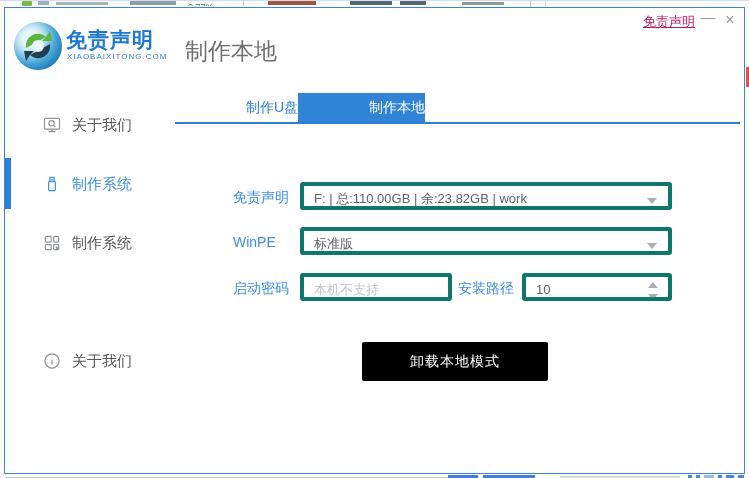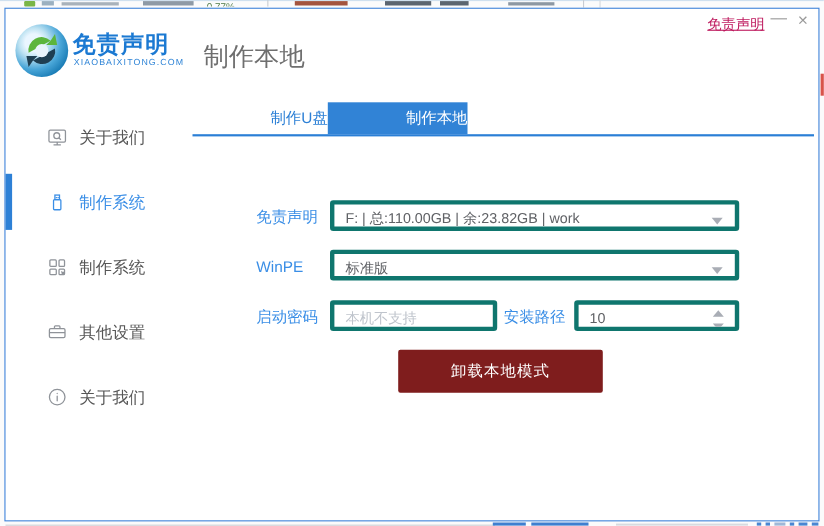--- a/index.html
+++ b/index.html
@@ -96,22 +96,22 @@
     position:absolute; top:1px; left:1px; width:0; height:0;
     border-left:5px solid transparent; border-right:5px solid transparent;
     border-bottom:6px solid #a9adb5;
   }
   .spin .down {
     position:absolute; bottom:1px; left:1px; width:0; height:0;
     border-left:5px solid transparent; border-right:5px solid transparent;
     border-top:6px solid #a9adb5;
   }
   .main-button {
-    position:absolute; left:357px; top:310px; width:186px; height:39px;
-    background:#7f1d1d; color:#ffffff; font-size:14px; border:none; border-radius:2px;
+    position:absolute; left:357px; top:334px; width:186px; height:39px;
+    background:#000000; color:#ffffff; font-size:14px; border:none; border-radius:2px;
     cursor:pointer; letter-spacing:1px; font-family:inherit;
   }
 </style>
 </head>
 <body>
 
 <div class="frag" style="left:0;top:0;width:749px;height:1px;background:#cfe0ef;"></div>
 <div class="frag" style="left:22px;top:1px;width:10px;height:5px;background:#7ab648;border-radius:1px;"></div>
 <div class="frag" style="left:38px;top:1px;width:11px;height:4px;background:#9bb0c0;"></div>
 <div class="frag" style="left:56px;top:2px;width:52px;height:3px;background:#a8b2bb;"></div>
@@ -177,28 +177,20 @@
     <svg class="icon" viewBox="0 0 24 24" fill="none" stroke="#8f9399" stroke-width="1.4">
       <rect x="4" y="4" width="7" height="7" rx="1"></rect>
       <rect x="14" y="4" width="6" height="7" rx="1"></rect>
       <rect x="4" y="14" width="7" height="6" rx="1"></rect>
       <rect x="14" y="14" width="6" height="6" rx="1"></rect>
       <path d="M16.5 16.5 l2.5 2.5 M19 16.8 v2.2 h-2.2"></path>
     </svg>
     <span class="lbl">制作系统</span>
   </div>
 
-  <div class="side-item" style="top:276px;">
-    <svg class="icon" viewBox="0 0 24 24" fill="none" stroke="#8f9399" stroke-width="1.4">
-      <rect x="3.5" y="8" width="17" height="10" rx="1.5"></rect>
-      <path d="M9 8 V6 a1 1 0 0 1 1-1 h4 a1 1 0 0 1 1 1 V8"></path>
-      <path d="M3.5 12.5 h17"></path>
-    </svg>
-    <span class="lbl">其他设置</span>
-  </div>
 
   <div class="side-item" style="top:335px;">
     <svg class="icon" viewBox="0 0 24 24" fill="none" stroke="#8f9399" stroke-width="1.4">
       <circle cx="12" cy="12" r="8.5"></circle>
       <path d="M12 8 v0.2 M12 11 v5" stroke-linecap="round"></path>
     </svg>
     <span class="lbl">关于我们</span>
   </div>
 
   <div class="tab inactive">制作U盘</div>

